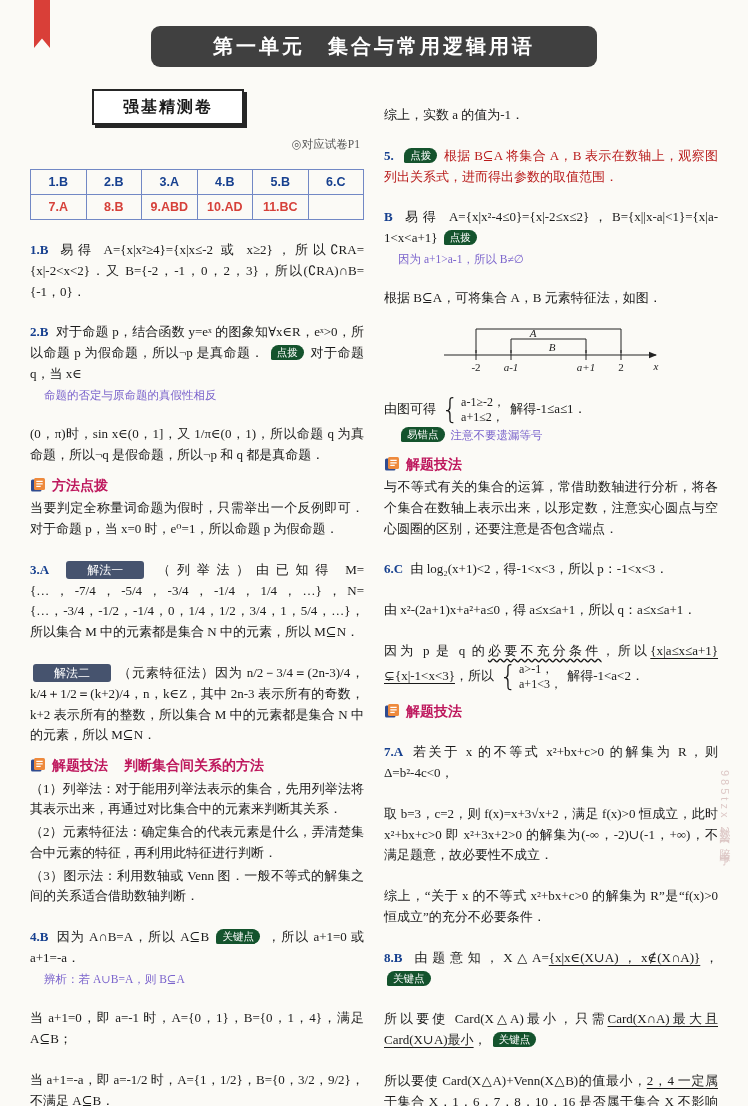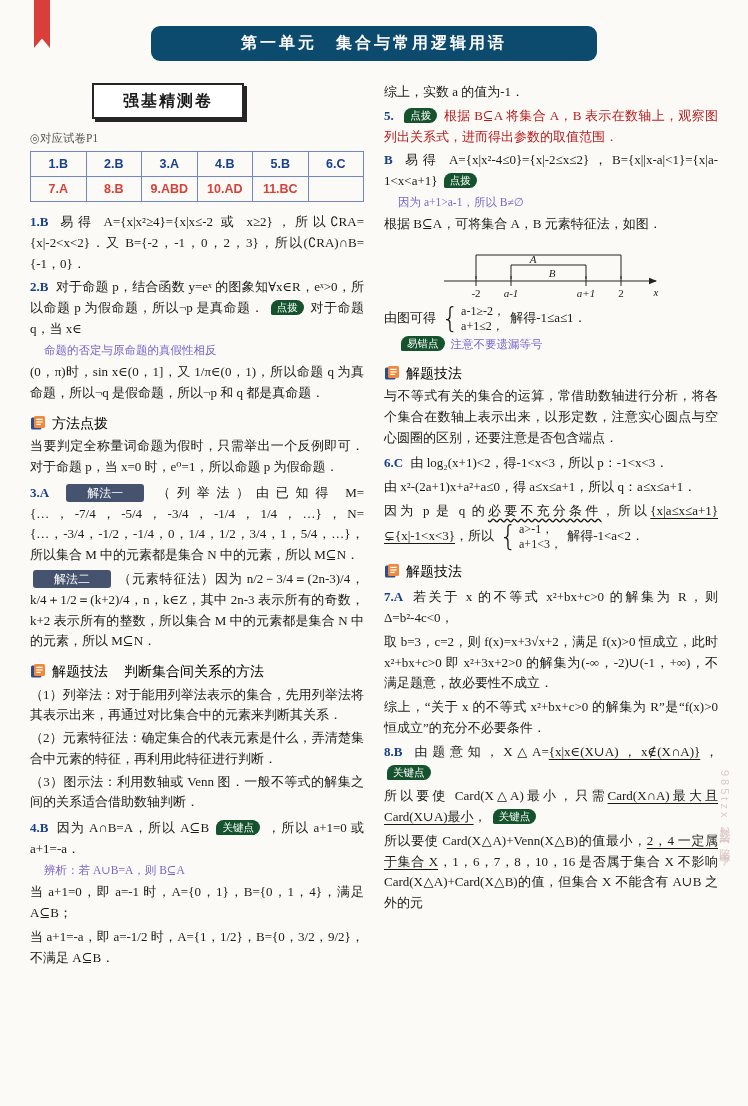--- a/index.html
+++ b/index.html
@@ -3,49 +3,49 @@
 <meta charset="utf-8">
 <style>
   * { box-sizing: border-box; margin: 0; padding: 0; }
   html,body { width: 748px; }
   body { background: #efe7e4; font-family: "Liberation Serif", "DejaVu Serif", serif; }
   .page { position: relative; width: 748px; height: 1106px; background: #fbfaf6; overflow: hidden; }
 
   .bookmark { position: absolute; left: 34px; top: 0; width: 16px; height: 48px; background: #d93f38;
               clip-path: polygon(0 0,100% 0,100% 100%,50% 80%,0 100%); }
 
-  .unit-header { margin: 26px auto 0; width: 446px; background: #0c4a6e; color: #fff; text-align: center;
-                 font-size: 16px; font-weight: bold; letter-spacing: 3px; padding: 7px 0; border-radius: 9px;
+  .unit-header { margin: 26px auto 0; width: 446px; background: #404040; color: #fff; text-align: center;
+                 font-size: 20px; font-weight: bold; letter-spacing: 3px; padding: 7px 0; border-radius: 9px;
                  font-family: "Liberation Sans", sans-serif; }
 
   .columns { display: flex; gap: 20px; padding: 18px 30px 0; }
   .col { flex: 1; min-width: 0; font-size: 13px; line-height: 1.6; color: #1a1a1a; text-align: justify; }
 
   .paper-box { width: 152px; margin: 4px 0 2px 62px; border: 2px solid #262626; box-shadow: 3px 3px 0 #262626;
                text-align: center; font-weight: bold; font-size: 16px; padding: 3px 4px; background: #fff;
                letter-spacing: 2px; font-family: "Liberation Sans", sans-serif; }
-  .ref { text-align: left; font-size: 11.5px; color: #555; margin: 10px 4px 4px 0; }
+  .ref { text-align: right; font-size: 11.5px; color: #555; margin: 10px 4px 16px 0; }
 
   table.answers { width: 100%; border-collapse: collapse; table-layout: fixed; margin: 4px 0 10px; }
   table.answers td { border: 1px solid #7288c5; text-align: center; font-size: 12.5px; height: 25px;
                      font-family: "Liberation Sans", sans-serif; color: #17408f; font-weight: bold; }
   table.answers tr.r2 td { color: #d6413a; }
 
-  .para { margin-top: 3px; }
+  .para { margin-top: 20px; }
   .qnum { color: #17408f; font-weight: bold; margin-right: 4px; }
   .badge { display: inline-block; background: #14532d; color: #fff; font-size: 10.5px; line-height: 15px;
            padding: 0 6px; border-radius: 8px 8px 8px 2px; margin: 0 3px; vertical-align: 1px;
            font-family: "Liberation Sans", sans-serif; white-space: nowrap; }
   .badge.navy { background: #46536e; border-radius: 3px; font-size: 12px; line-height: 18px; padding: 0 21px; vertical-align: 0; }
   .annot { color: #7a63cc; font-size: 11.5px; margin: 1px 0 2px 14px; }
   .blue { color: #b91c1c; }
 
   .tipbox { margin: 8px 0 5px; }
-  .tiphead { display: flex; align-items: center; gap: 6px; font-weight: normal; font-size: 14px;
-             font-family: "Liberation Sans", sans-serif; color: #000000; }
+  .tiphead { display: flex; align-items: center; gap: 6px; font-weight: bold; font-size: 14px;
+             font-family: "Liberation Sans", sans-serif; color: #be185d; }
   .tiphead .sub { margin-left: 10px; }
   .tipbody { margin-top: 2px; color: #222; }
   .note-icon { flex: 0 0 auto; }
 
   .underline { text-decoration: underline; text-underline-offset: 3px; }
   .wavy { text-decoration: underline wavy; text-underline-offset: 3px; }
 
   .sys { display: inline-flex; align-items: center; vertical-align: middle; margin: 0 2px; }
   .sys .brace { font-size: 28px; font-weight: 300; line-height: 1; margin-right: 2px; font-family: "DejaVu Sans", sans-serif; }
   .sys .stack { display: inline-flex; flex-direction: column; font-size: 12px; line-height: 1.25; }

